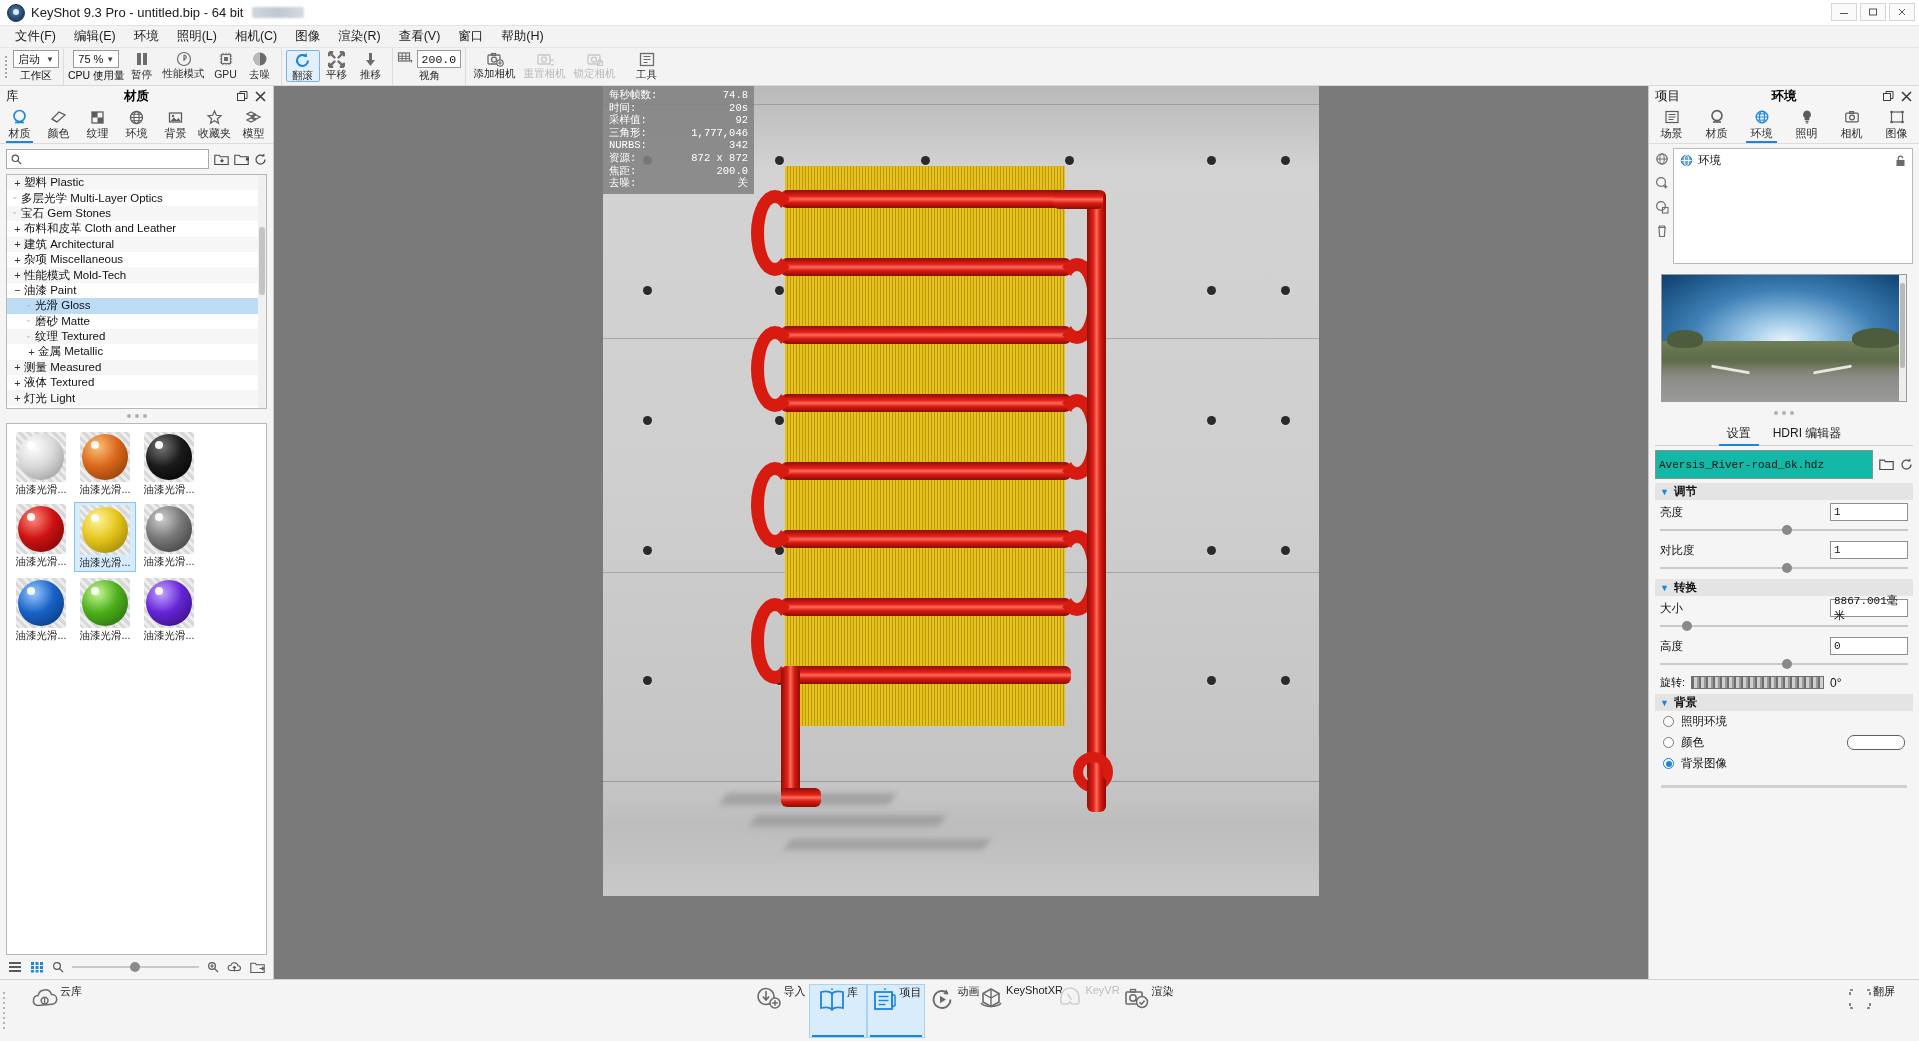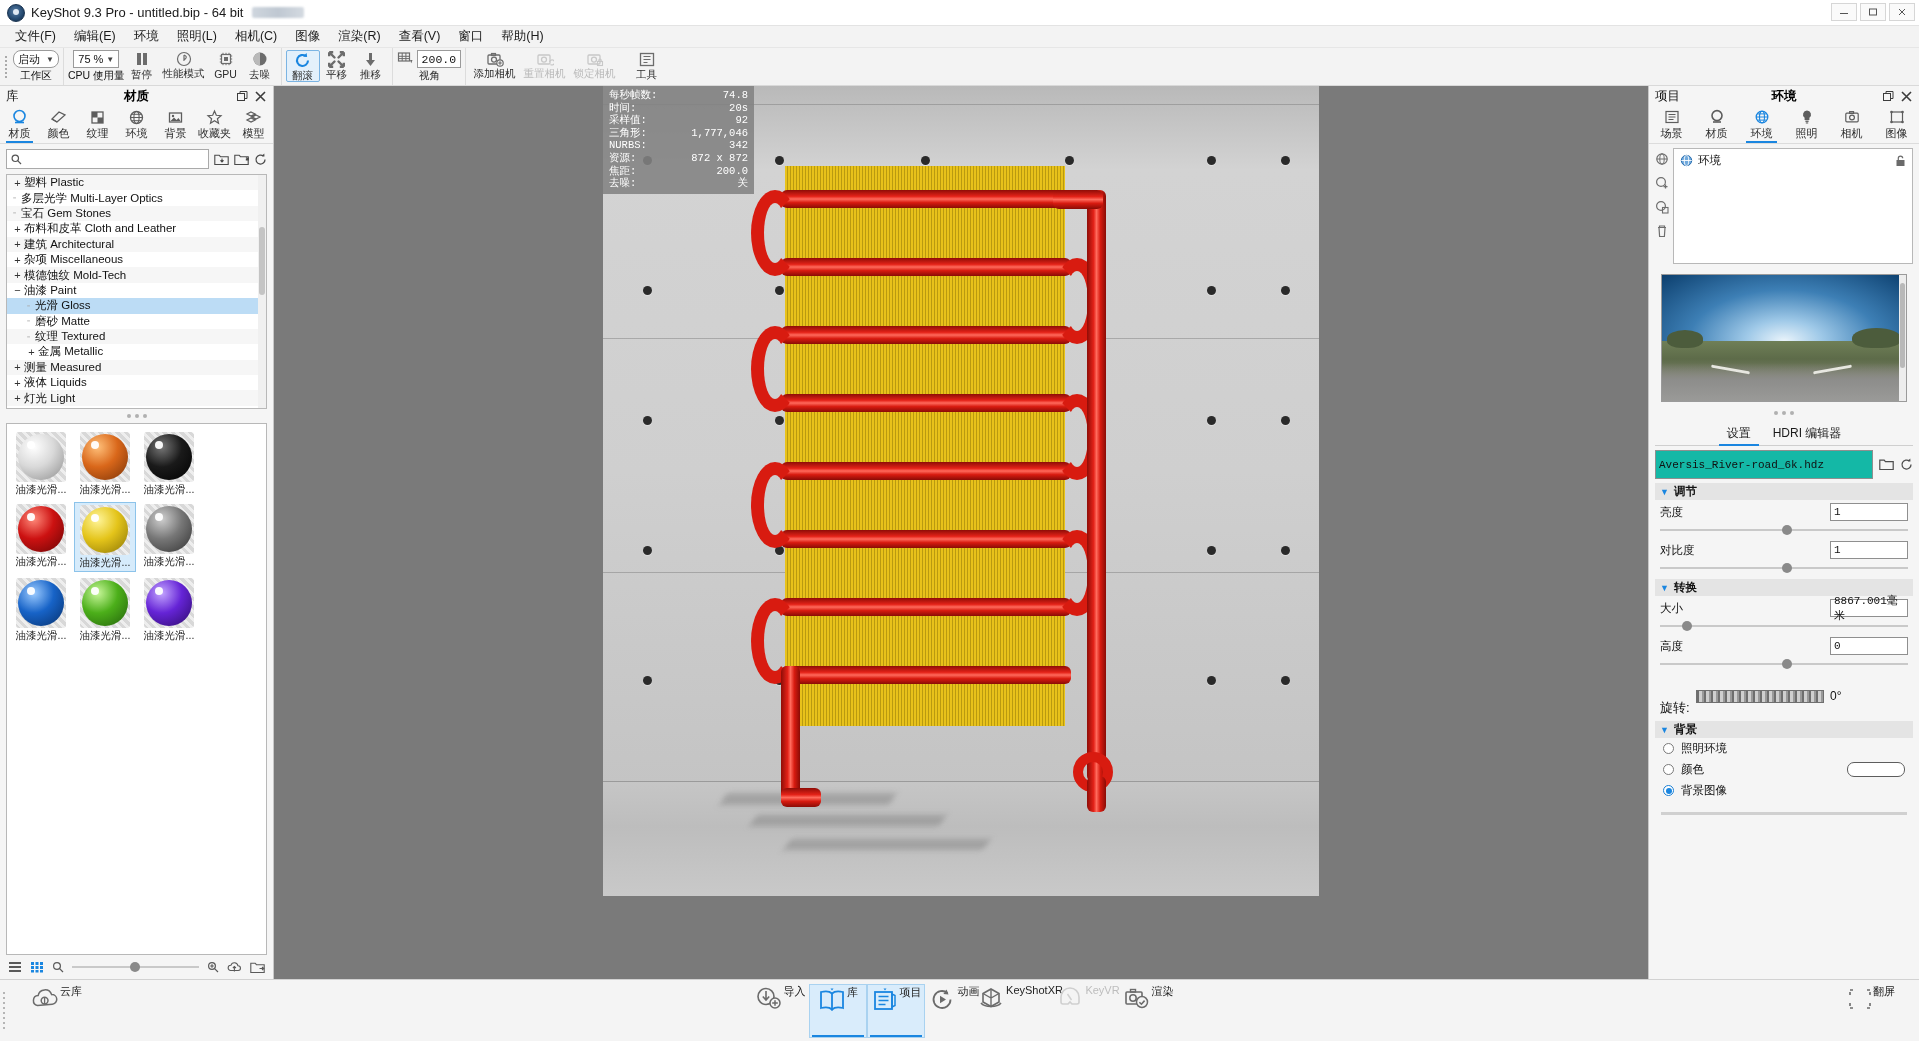--- a/index.html
+++ b/index.html
@@ -198,21 +198,21 @@
   .ctrl{padding:3px 5px 1px 5px;}
   .ctrl .top{display:flex;align-items:center;}
   .ctrl .clabel{font-size:11.5px;}
   .ctrl .cval{margin-left:auto;width:78px;height:18px;border:1px solid #8f8f8f;
     background:#fff;font-size:11px;display:flex;align-items:center;padding:0 3px;
     font-family:"Liberation Mono",monospace;}
   .srow2{height:14px;display:flex;align-items:center;position:relative;margin-top:2px;}
   .srow2 .track{height:2px;background:#c9c9c9;width:100%;}
   .srow2 .knob{position:absolute;width:10px;height:10px;border-radius:50%;background:#8a8a8a;}
   .rotrow{display:flex;align-items:center;gap:6px;padding:3px 5px;}
-  .rotlabel{font-size:13px;margin-top:24px;}
+  .rotlabel{font-size:11px;}
   .rotdial{flex:1;height:13px;border:1px solid #6f6f6f;
     background:repeating-linear-gradient(90deg,#6e6e6e 0 2px,#cfcfcf 2px 5px,#9a9a9a 5px 7px);}
   .radiorow{display:flex;align-items:center;gap:7px;padding:3px 8px;}
   .radio{width:11px;height:11px;border-radius:50%;border:1px solid #7a7a7a;background:#fff;
     display:flex;align-items:center;justify-content:center;}
   .radio.on{border-color:#1a7fd4;}
   .radio.on i{width:6px;height:6px;border-radius:50%;background:#1a86e0;display:block;}
   .rlabel{font-size:11.5px;}
   .swatch{margin-left:auto;width:58px;height:15px;border:1px solid #5e5e5e;background:#fff;border-radius:7px;}
   .botslider{margin:6px 12px;height:12px;display:flex;align-items:center;position:relative;}
@@ -281,21 +281,21 @@
         <i></i>
         <i></i>
         <i></i>
         <i></i>
         <i></i>
         <i></i>
       </div>
 
     <div class="tgroup">
       <div class="tsub">
-        <div class="combo" style="width:32px;border-radius:8px;">
+        <div class="combo" style="width:32px;">
           <span class="cv">启动</span>
           <span class="arw">▼</span>
         </div>
         <div class="lb" style="font-size:10.5px;margin-top:1px;">工作区</div>
       </div>
     </div>
 
     <div class="tgroup">
       <div class="tsub">
         <div class="combo" style="width:40px;">
@@ -580,21 +580,21 @@
         <div class="trow">
             <span class="tw">+</span>
             <span>建筑 Architectural</span>
           </div>
         <div class="trow">
             <span class="tw">+</span>
             <span>杂项 Miscellaneous</span>
           </div>
         <div class="trow">
             <span class="tw">+</span>
-            <span>模德蚀纹 Mold-Tech</span>
+            <span>性能模式 Mold-Tech</span>
           </div>
         <div class="trow">
             <span class="tw">−</span>
             <span>油漆 Paint</span>
           </div>
         <div class="trow sel">
             <span class="tind"></span>
             <span class="tdots">╴</span>
             <span>光滑 Gloss</span>
           </div>
@@ -612,21 +612,21 @@
             <span class="tind"></span>
             <span class="tw">+</span>
             <span>金属 Metallic</span>
           </div>
         <div class="trow">
             <span class="tw">+</span>
             <span>测量 Measured</span>
           </div>
         <div class="trow">
             <span class="tw">+</span>
-            <span>液体 Liquids</span>
+            <span>液体 Textured</span>
           </div>
         <div class="trow">
             <span class="tw">+</span>
             <span>灯光 Light</span>
           </div>
         <div class="scrollv">
             <i style="top:52px;height:68px;"></i>
           </div>
       </div>
 

